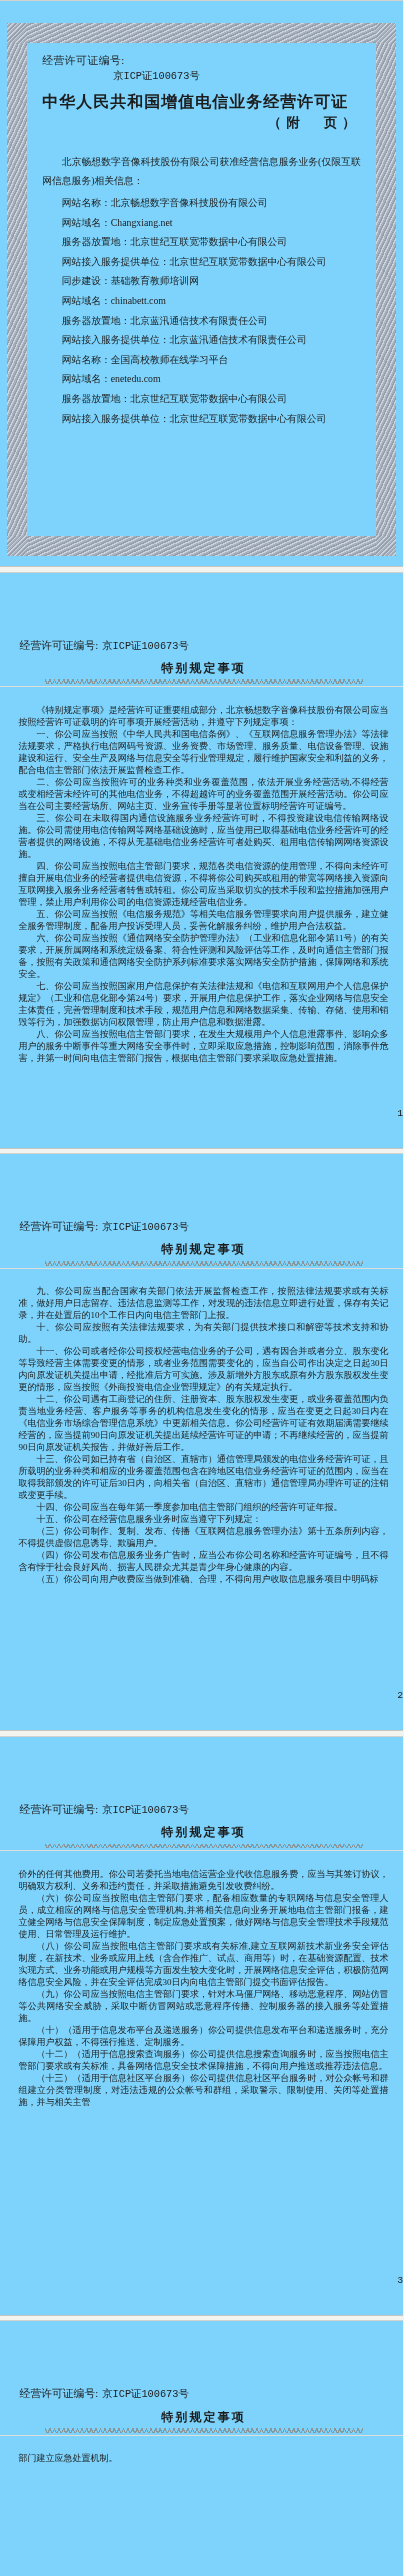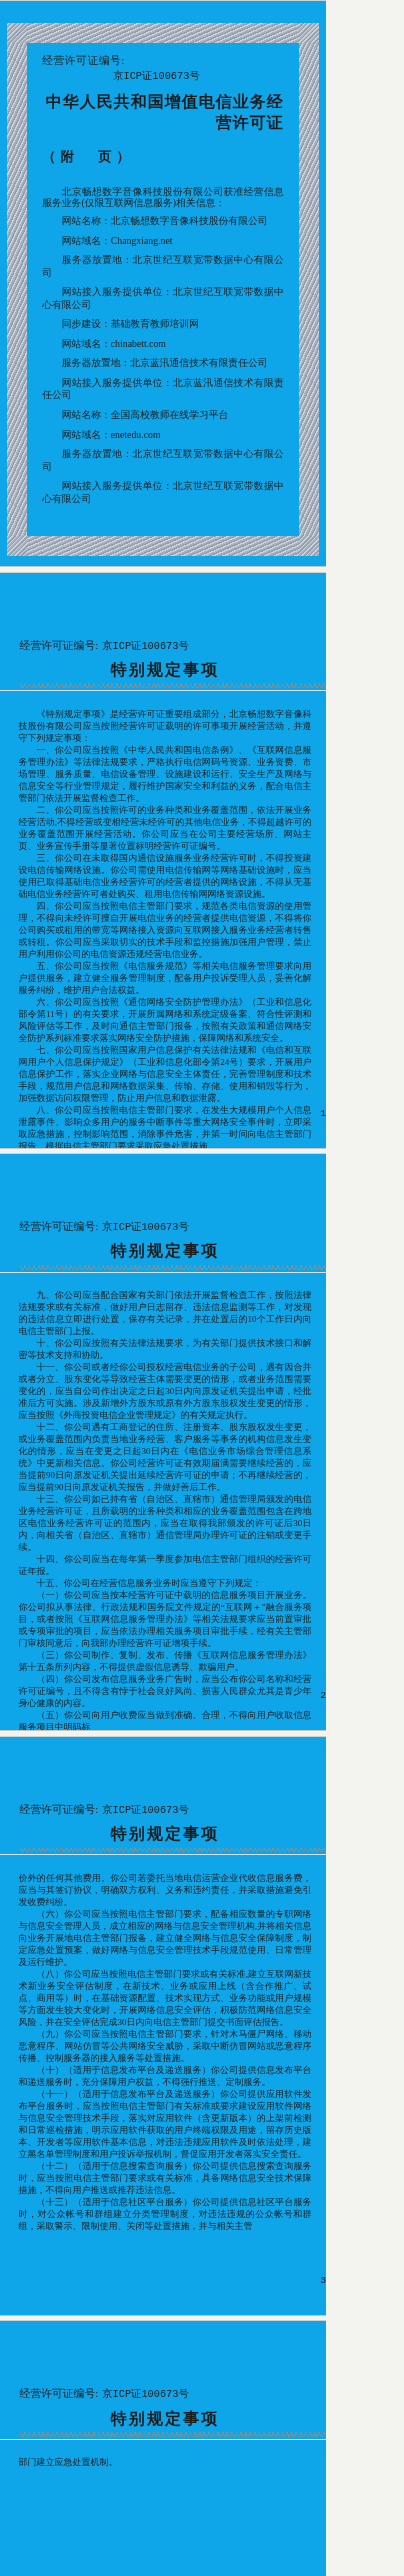--- a/index.html
+++ b/index.html
@@ -4,22 +4,22 @@
 <style>
   html,body{margin:0;padding:0;}
   body{
     width:405px;
     background:#f3f3ef;
     font-family:"Liberation Serif","DejaVu Serif",serif;
     color:#1d1d1d;
   }
   .sheet{
     position:relative;
-    width:326px;
-    background:#0ea5e9;
+    width:403px;
+    background:#7dd3fc;
     box-sizing:border-box;
     border-top:0.5px solid #d2d2cc;
     border-bottom:0.5px solid #c6c6c0;
     margin:0 0 4.6px 0;
     overflow:hidden;
   }
   .sheet-cert{height:567px;}
   .sheet-p2{height:577px;}
   .sheet-p3{height:578px;}
   .sheet-p4{height:580px;}
@@ -30,43 +30,43 @@
     margin:21.6px 6.7px 0 6.7px;
     height:482px;
     border:20.6px solid #a9b2bc;
     border-image:repeating-linear-gradient(135deg,#939fac 0 2.1px,#ccd2d9 2.1px 4.1px,#a8b1bd 4.1px 6.2px) 40;
     padding:11.3px 15.5px 0 15.5px;
     box-sizing:content-box;
   }
   .cert-lic-label{font-size:10.8px;letter-spacing:0.5px;}
   .cert-lic-number{font-size:10.3px;margin:1px 0 0 71px;font-family:"Liberation Mono","DejaVu Sans Mono",monospace;}
   .cert-title{
-    font-size:16px;font-weight:700;text-align:right;
+    font-size:16px;font-weight:700;text-align:left;
     letter-spacing:1px;margin:9.3px 0 0 0;
   }
   .cert-subtitle{
-    font-size:13.4px;font-weight:700;text-align:left;
-    letter-spacing:5.2px;margin:14px 0 0 0;
+    font-size:13.4px;font-weight:700;text-align:right;
+    letter-spacing:5.2px;margin:1px 0 0 0;
   }
   .cert-intro{
-    margin:19.6px 0 0 0;font-size:9.8px;line-height:11px;
+    margin:19.6px 0 0 0;font-size:9.8px;line-height:19px;
     text-indent:2em;text-align:justify;
   }
   .entries{margin-top:2px;}
   .entry{
     font-size:9.8px;line-height:12.4px;margin:7.2px 0 0 0;
     text-indent:2em;text-align:justify;
   }
 
   
   .hdr{padding:66px 15.5px 0 19.6px;}
   .hdr-line{font-size:10.8px;}
   .hdr-num{font-size:10.3px;margin-left:4.1px;font-family:"Liberation Mono","DejaVu Sans Mono",monospace;}
   .prov-title{
-    font-size:16px;font-weight:700;text-align:center;
+    font-size:12px;font-weight:700;text-align:center;
     letter-spacing:2.1px;margin:7.2px 0 0 0;
   }
   .zigzag{
     height:4.6px;width:318px;margin:2.6px auto 0 auto;
     background:
       repeating-linear-gradient(63deg,transparent 0 1.5px,#8d8d89 1.5px 2.6px,transparent 2.6px 4.1px),
       repeating-linear-gradient(-63deg,transparent 0 1.5px,#8d8d89 1.5px 2.6px,transparent 2.6px 4.1px);
     opacity:.85;
   }
   .hdr-rule{border-top:0.5px solid #dededa;margin-top:2.1px;}
@@ -142,21 +142,20 @@
   <div class="hdr-rule"></div>
   <div class="body">
 
   <p>九、你公司应当配合国家有关部门依法开展监督检查工作，按照法律法规要求或有关标准，做好用户日志留存、违法信息监测等工作，对发现的违法信息立即进行处置，保存有关记录，并在处置后的10个工作日内向电信主管部门上报。</p>
       <p>十、你公司应按照有关法律法规要求，为有关部门提供技术接口和解密等技术支持和协助。</p>
       <p>十一、你公司或者经你公司授权经营电信业务的子公司，遇有因合并或者分立、股东变化等导致经营主体需要变更的情形，或者业务范围需要变化的，应当自公司作出决定之日起30日内向原发证机关提出申请，经批准后方可实施。涉及新增外方股东或原有外方股东股权发生变更的情形，应当按照《外商投资电信企业管理规定》的有关规定执行。</p>
       <p>十二、你公司遇有工商登记的住所、注册资本、股东股权发生变更，或业务覆盖范围内负责当地业务经营、客户服务等事务的机构信息发生变化的情形，应当在变更之日起30日内在《电信业务市场综合管理信息系统》中更新相关信息。你公司经营许可证有效期届满需要继续经营的，应当提前90日向原发证机关提出延续经营许可证的申请；不再继续经营的，应当提前90日向原发证机关报告，并做好善后工作。</p>
       <p>十三、你公司如已持有省（自治区、直辖市）通信管理局颁发的电信业务经营许可证，且所载明的业务种类和相应的业务覆盖范围包含在跨地区电信业务经营许可证的范围内，应当在取得我部颁发的许可证后30日内，向相关省（自治区、直辖市）通信管理局办理许可证的注销或变更手续。</p>
       <p>十四、你公司应当在每年第一季度参加电信主管部门组织的经营许可证年报。</p>
       <p>十五、你公司在经营信息服务业务时应当遵守下列规定：</p>
-      <p>（一）你公司应当按本经营许可证中载明的信息服务项目开展业务。你公司拟从事法律、行政法规和国务院文件规定的“互联网＋”融合服务项目，或者按照《互联网信息服务管理办法》等相关法规要求应当前置审批或专项审批的项目，应当依法办理相关服务项目审批手续，经有关主管部门审核同意后，向我部办理经营许可证增项手续。</p>
       <p>（三）你公司制作、复制、发布、传播《互联网信息服务管理办法》第十五条所列内容，不得提供虚假信息诱导、欺骗用户。</p>
       <p>（四）你公司发布信息服务业务广告时，应当公布你公司名称和经营许可证编号，且不得含有悖于社会良好风尚、损害人民群众尤其是青少年身心健康的内容。</p>
       <p>（五）你公司向用户收费应当做到准确、合理，不得向用户收取信息服务项目中明码标</p>
     </div>
   <div class="pagenum">2/4</div>
 </section>
 
 <section class="sheet sheet-p4">
   <div class="hdr">
     <div class="hdr-line"><span>经营许可证编号:</span><span class="hdr-num">京ICP证100673号</span></div>
@@ -164,21 +163,20 @@
     <div class="zigzag"></div>
   </div>
   <div class="hdr-rule"></div>
   <div class="body contfirst">
 
   <p>价外的任何其他费用。你公司若委托当地电信运营企业代收信息服务费，应当与其签订协议，明确双方权利、义务和违约责任，并采取措施避免引发收费纠纷。</p>
       <p>（六）你公司应当按照电信主管部门要求，配备相应数量的专职网络与信息安全管理人员，成立相应的网络与信息安全管理机构,并将相关信息向业务开展地电信主管部门报备，建立健全网络与信息安全保障制度，制定应急处置预案，做好网络与信息安全管理技术手段规范使用、日常管理及运行维护。</p>
       <p>（八）你公司应当按照电信主管部门要求或有关标准,建立互联网新技术新业务安全评估制度，在新技术、业务或应用上线（含合作推广、试点、商用等）时，在基础资源配置、技术实现方式、业务功能或用户规模等方面发生较大变化时，开展网络信息安全评估，积极防范网络信息安全风险，并在安全评估完成30日内向电信主管部门提交书面评估报告。</p>
       <p>（九）你公司应当按照电信主管部门要求，针对木马僵尸网络、移动恶意程序、网站仿冒等公共网络安全威胁，采取中断仿冒网站或恶意程序传播、控制服务器的接入服务等处置措施。</p>
       <p>（十）（适用于信息发布平台及递送服务）你公司提供信息发布平台和递送服务时，充分保障用户权益，不得强行推送、定制服务。</p>
-      <p>（十一）（适用于信息发布平台及递送服务）你公司提供应用软件发布平台服务时，应当按照电信主管部门有关标准或要求建设应用软件网络与信息安全管理技术手段，落实对应用软件（含更新版本）的上架前检测和日常巡检措施，明示应用软件获取的用户终端权限及用途，留存历史版本、开发者等应用软件基本信息，对违法违规应用软件及时依法处理，建立黑名单管理制度和用户投诉举报机制，督促应用开发者落实安全责任。</p>
       <p>（十二）（适用于信息搜索查询服务）你公司提供信息搜索查询服务时，应当按照电信主管部门要求或有关标准，具备网络信息安全技术保障措施，不得向用户推送或推荐违法信息。</p>
       <p>（十三）（适用于信息社区平台服务）你公司提供信息社区平台服务时，对公众帐号和群组建立分类管理制度，对违法违规的公众帐号和群组，采取警示、限制使用、关闭等处置措施，并与相关主管</p>
     </div>
   <div class="pagenum">3/4</div>
 </section>
 
 <section class="sheet sheet-p5">
   <div class="hdr">
     <div class="hdr-line"><span>经营许可证编号:</span><span class="hdr-num">京ICP证100673号</span></div>
     <h2 class="prov-title">特别规定事项</h2>

